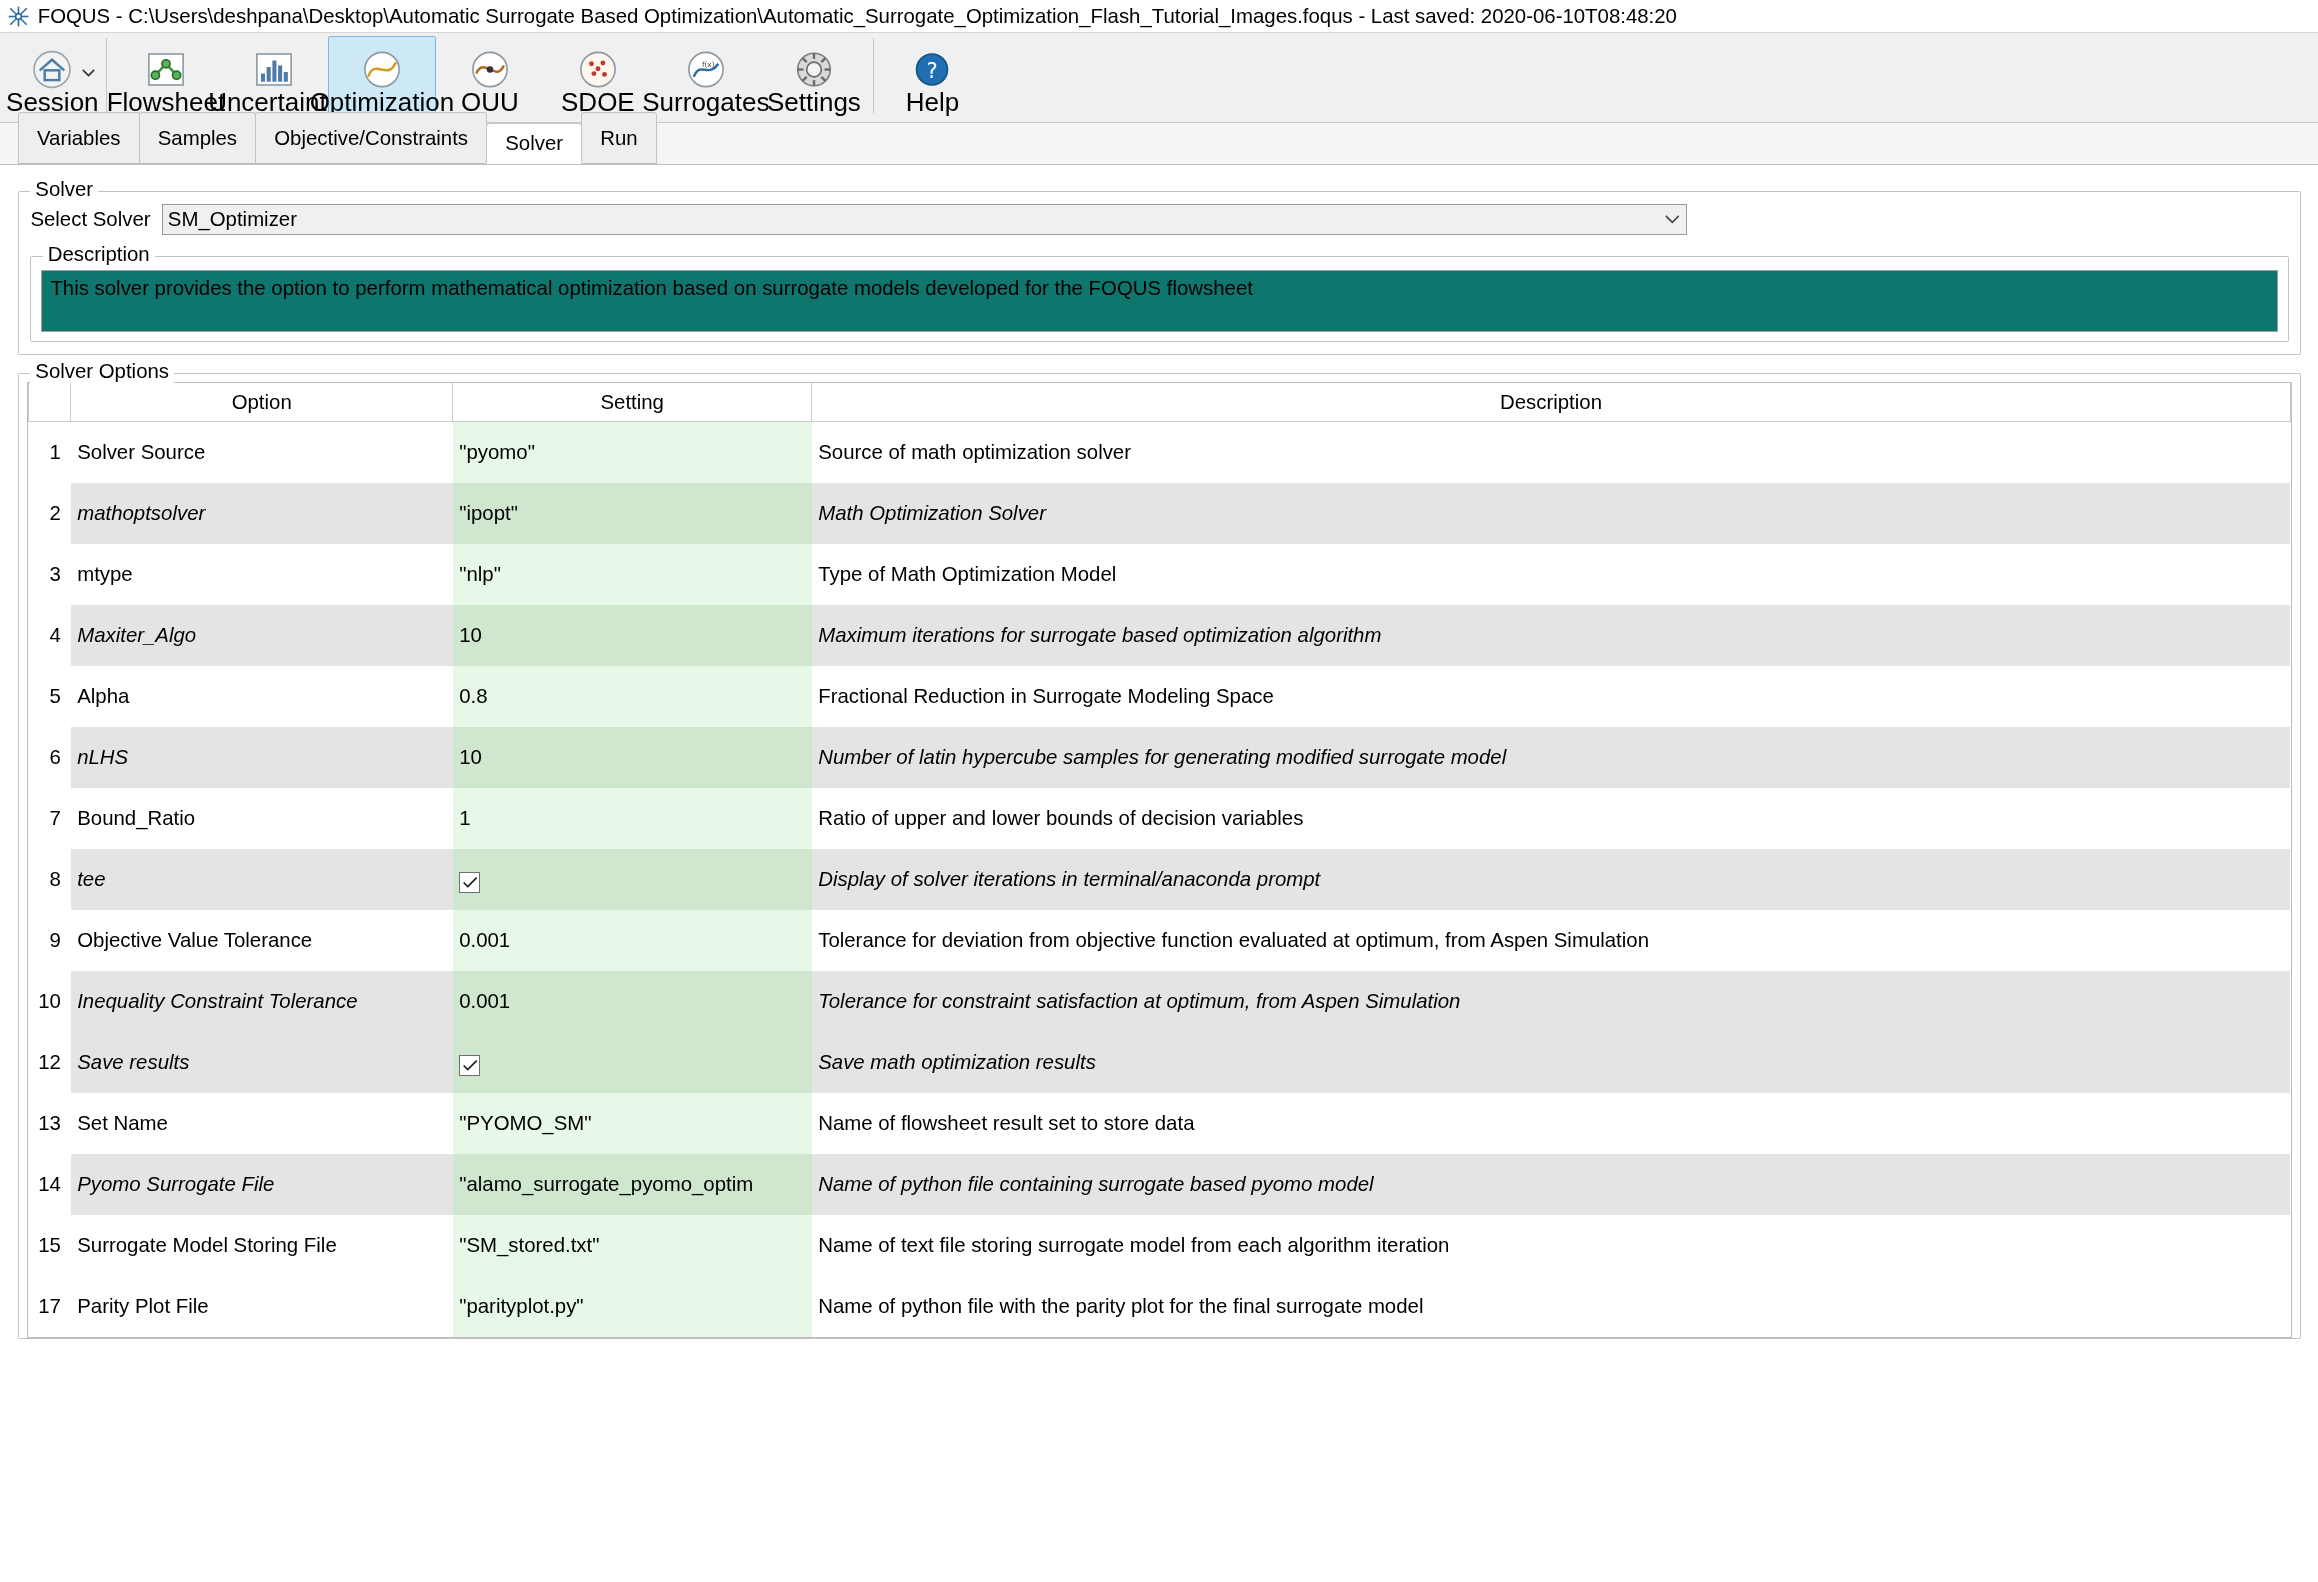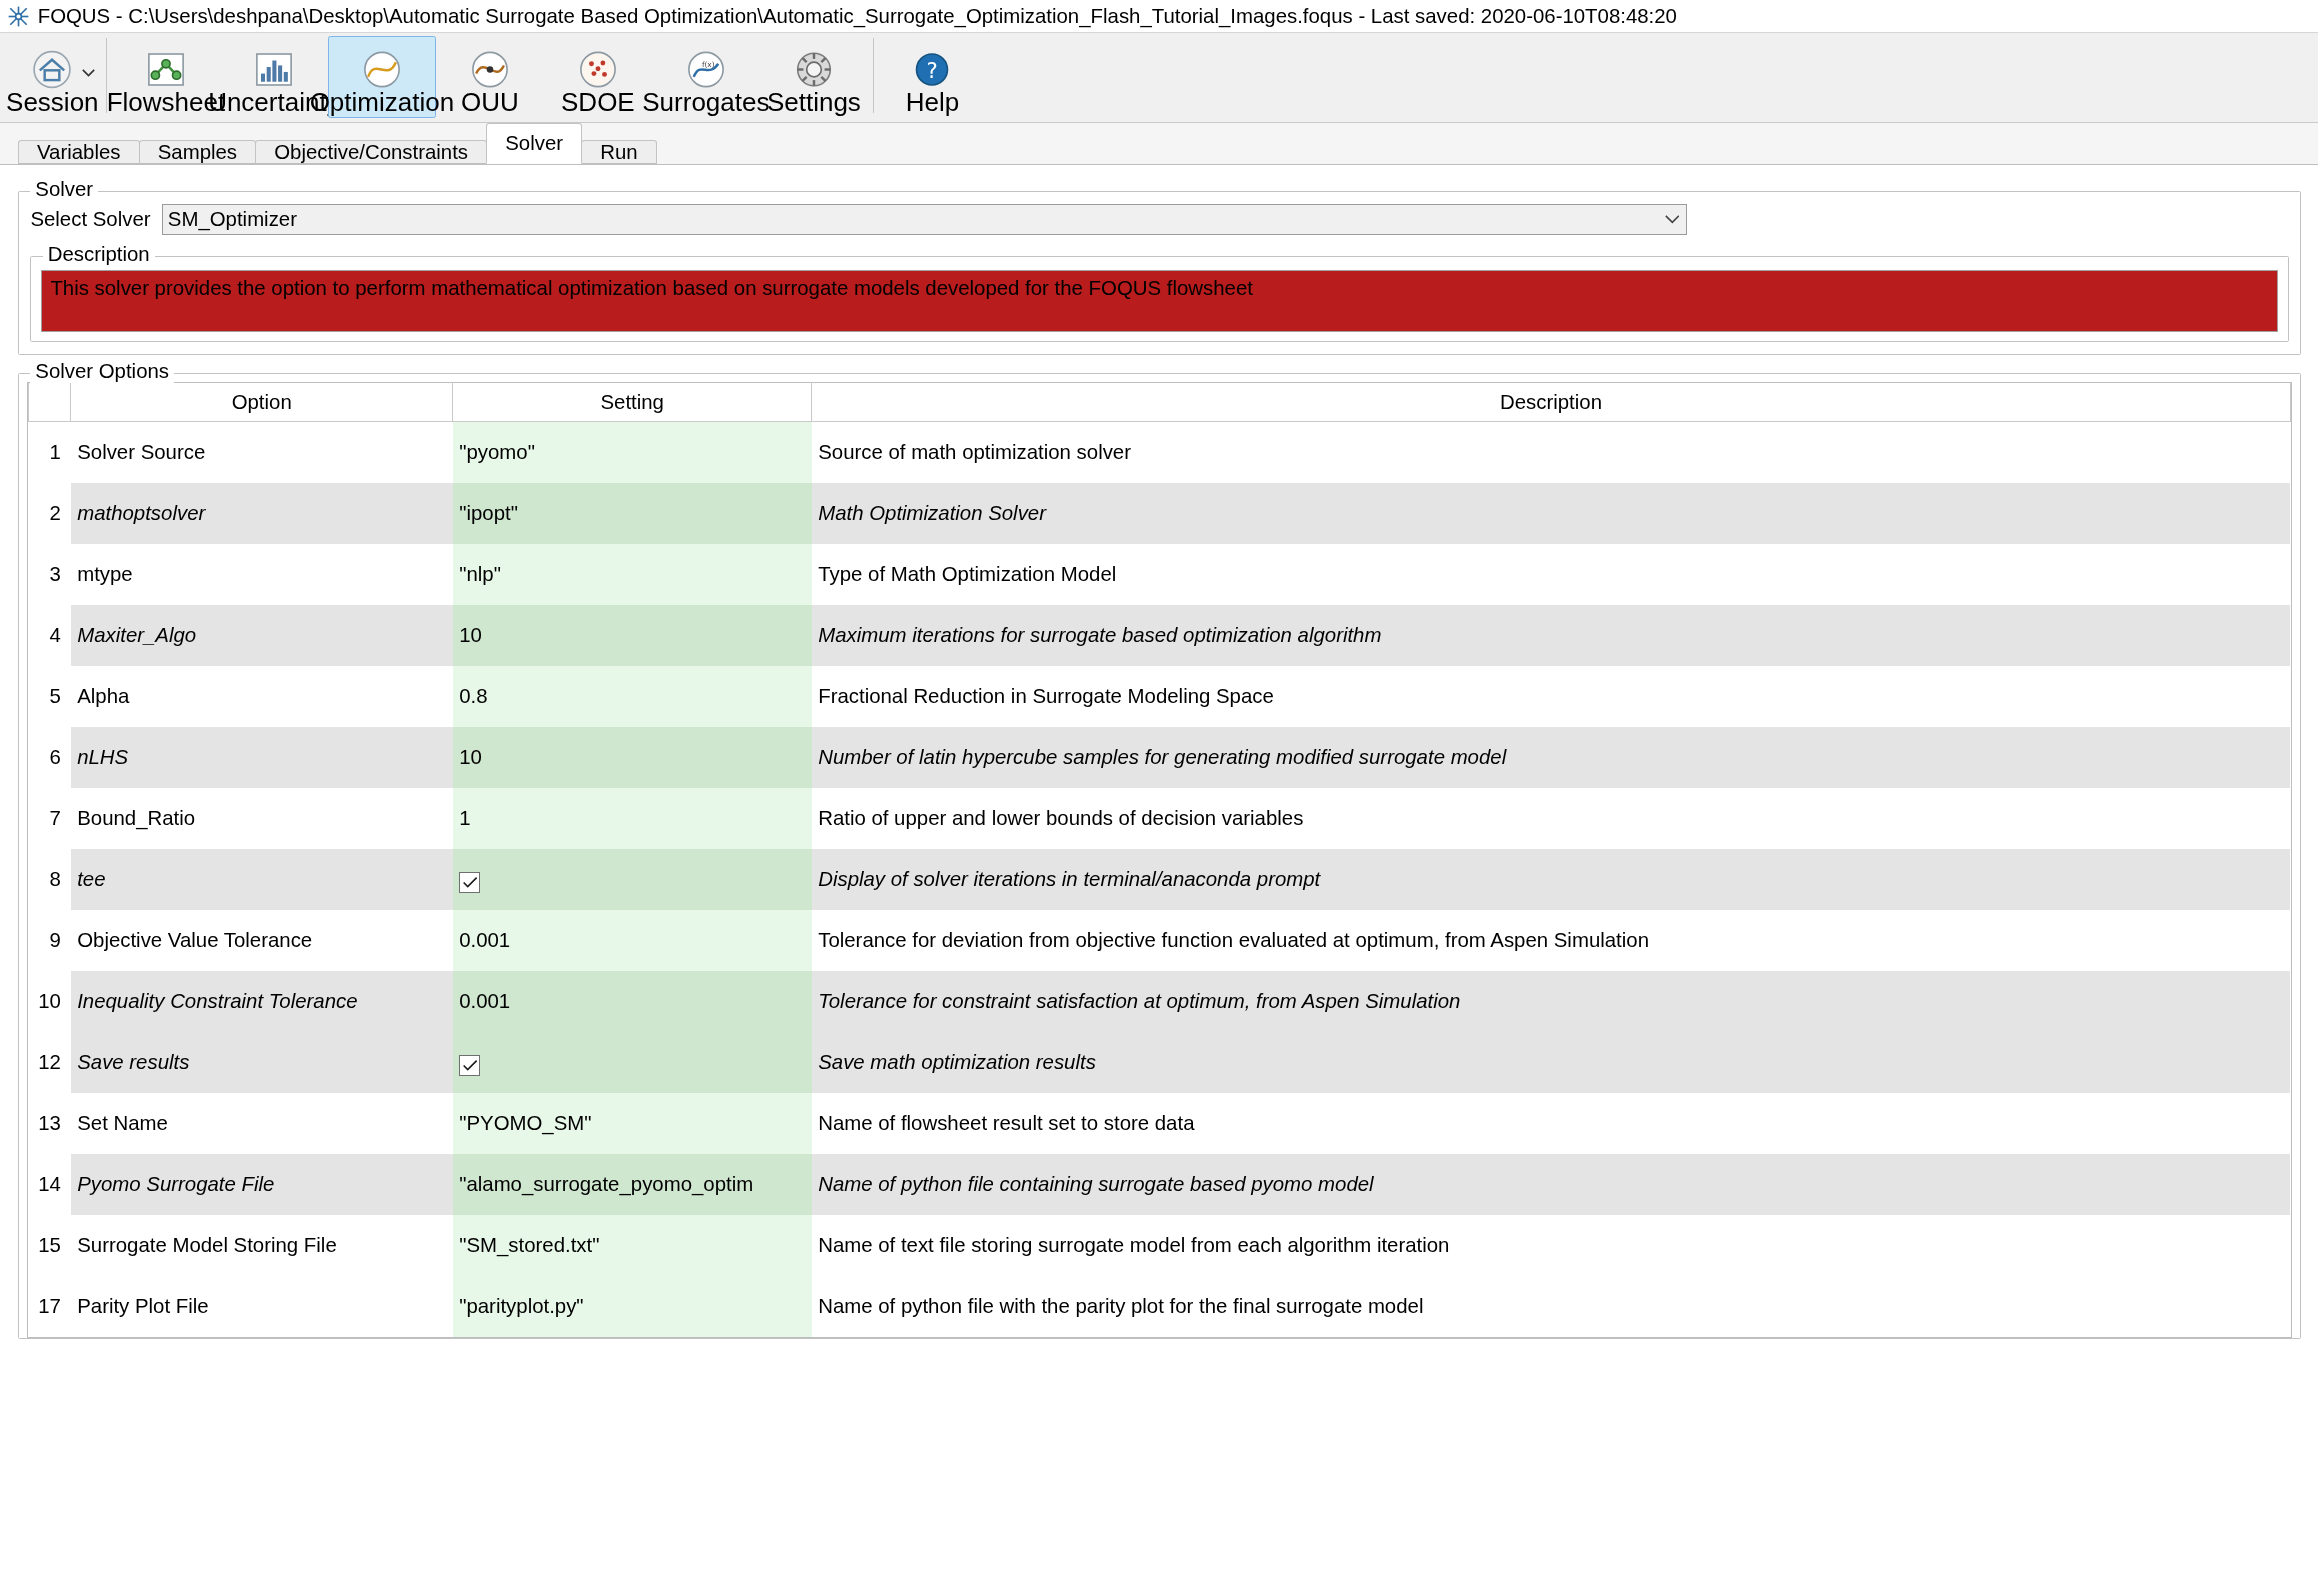--- a/index.html
+++ b/index.html
@@ -91,21 +91,21 @@
   .tabstrip {
     height: 42px;
     background: #f5f5f5;
     border-bottom: 0.8px solid #bfbfbf;
     display: flex;
     align-items: flex-end;
     padding-left: 18px;
     position: relative;
   }
   .tab {
-    height: 24px;
+    height: 52px;
     padding: 0 18px;
     display: flex;
     align-items: center;
     font-size: 20.4px;
     background: #eeeeee;
     border: 0.8px solid #c3c3c3;
     border-bottom: 0.8px solid #bfbfbf;
     border-radius: 3.3px 3.3px 0 0;
     margin-right: -0.8px;
     color: #000;
@@ -151,21 +151,21 @@
     font-size: 20.4px;
     position: relative;
   }
   .combo .arrow {
     position: absolute; right: 6.5px; top: 0; bottom: 0;
     display: flex; align-items: center;
   }
   .desc-box {
     margin-top: 4.9px;
     min-height: 62px;
-    background: #b91c1c;
+    background: #0f766e;
     border: 0.8px solid #a0a0a0;
     padding: 6.5px 8.2px;
     font-size: 20.4px;
   }
 
   
   .table-wrap {
     border: 0.8px solid #bdbdbd;
     border-top: none;
     overflow: hidden;

